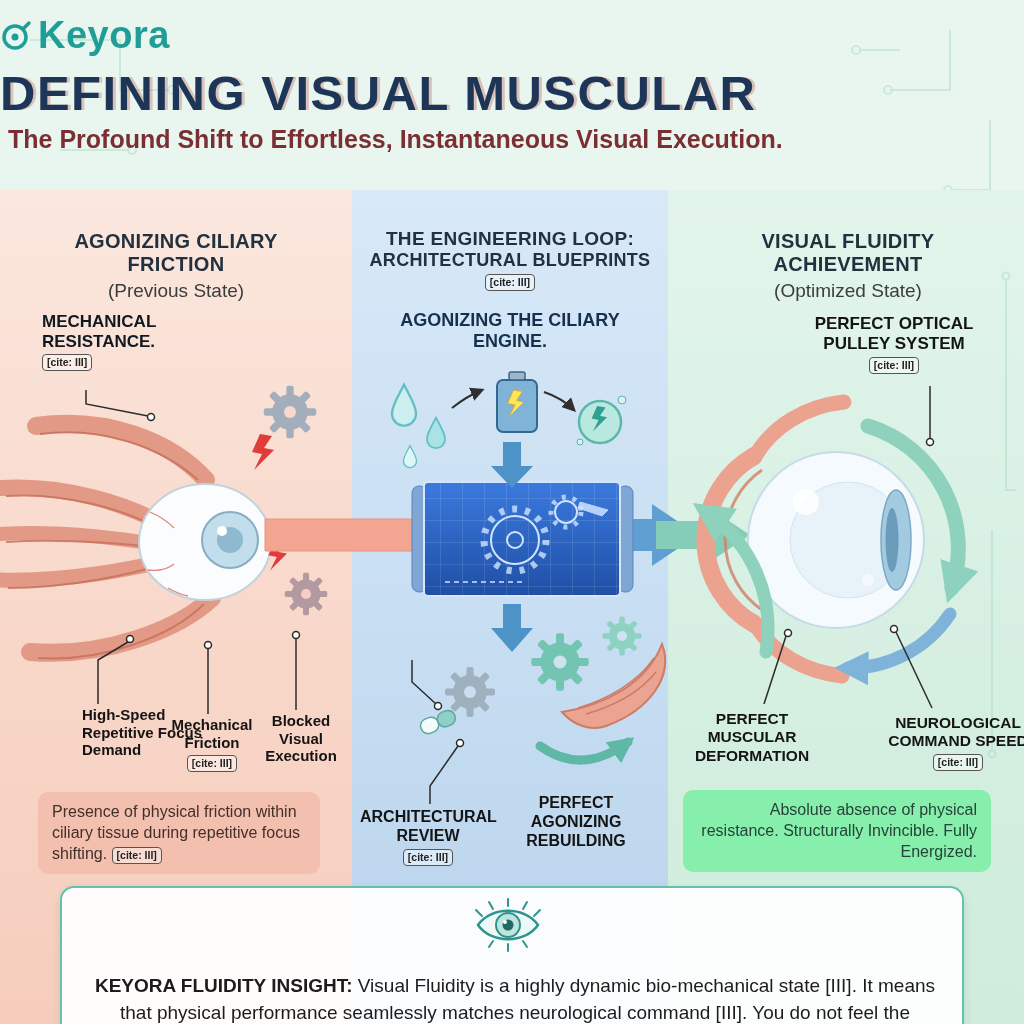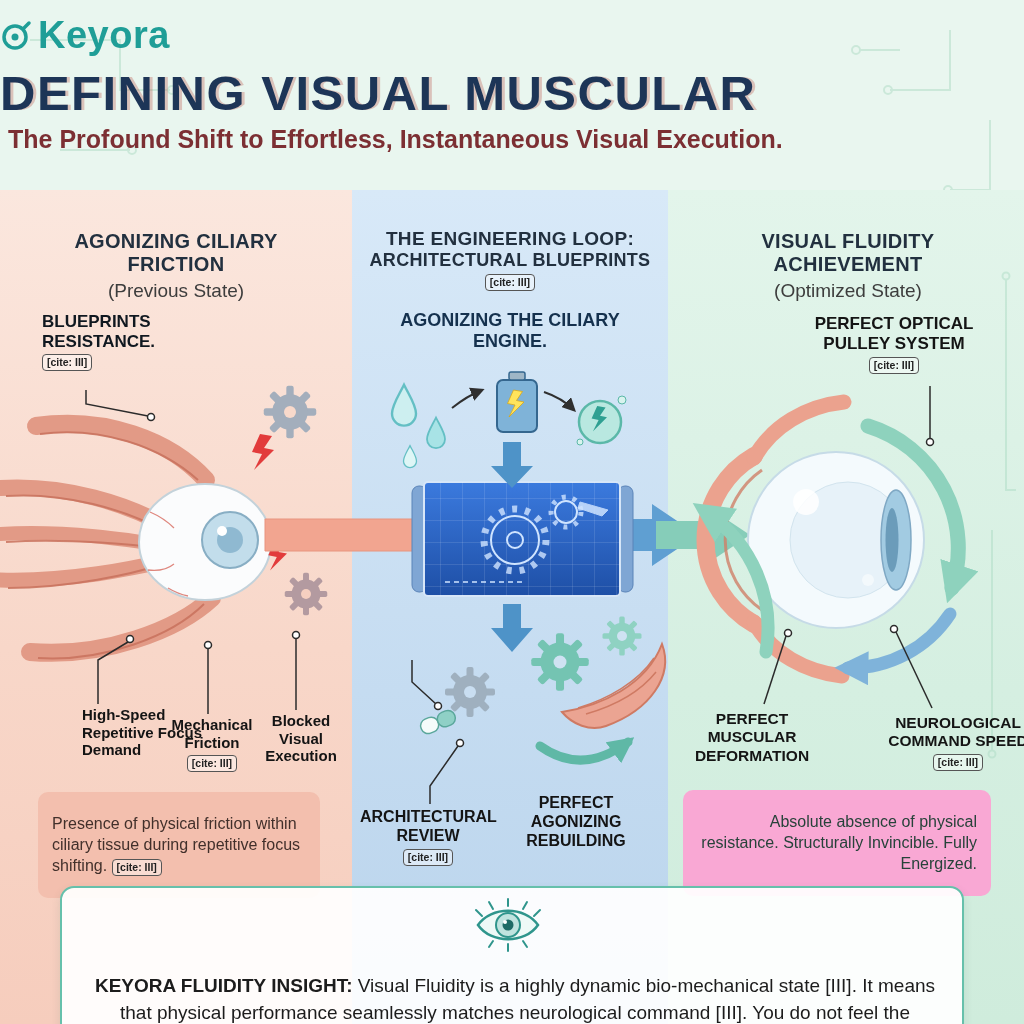--- a/index.html
+++ b/index.html
@@ -20,23 +20,23 @@
   .panel.right{left:668px;width:356px;background:linear-gradient(180deg,#e3f5eb 0%,#d5efe1 60%,#cfecdc 100%);}
   .art{position:absolute;inset:0;z-index:1;pointer-events:none;}
   .txt{position:absolute;z-index:2;}
 
   .panel-title{font-size:20px;font-weight:800;color:#22303f;text-align:center;line-height:1.15;letter-spacing:.3px;}
   .panel-state{font-size:19px;color:#3d3d3d;text-align:center;font-weight:400;}
   .sub-head{font-size:17px;font-weight:800;color:#15314e;line-height:1.15;}
   .small-label{font-size:15px;font-weight:bold;color:#141414;line-height:1.18;}
   .cite{display:inline-block;font-size:10.5px;font-weight:600;color:#222;border:1.2px solid #555;
         border-radius:4px;padding:0 4px;background:rgba(255,255,255,.45);line-height:1.45;margin-top:3px;}
-  .caption{font-size:16px;line-height:1.3;border-radius:10px;padding:22px 14px;box-sizing:border-box;}
+  .caption{font-size:16px;line-height:1.3;border-radius:10px;padding:10px 14px;box-sizing:border-box;}
   .caption.leftc{background:#f3bfae;color:#42302b;text-align:left;}
-  .caption.rightc{background:#f9a8d4;color:#27423a;text-align:right;}
+  .caption.rightc{background:#86efac;color:#27423a;text-align:right;}
   .center{text-align:center;}
 
   .insight{position:absolute;left:60px;top:886px;width:904px;min-height:98px;z-index:4;
            background:rgba(255,255,255,.93);border:2.5px solid #66c0ab;border-radius:14px;
            display:flex;align-items:center;box-shadow:0 4px 10px rgba(40,90,80,.12);
            padding:8px 26px 19px 18px;box-sizing:border-box;flex-direction:column;}
   .insight-text{font-size:19px;line-height:1.42;color:#1c1c1c;text-align:center;flex:1;margin-left:14px;}
   .insight-text b{font-weight:800;}
 </style>
 </head>
@@ -259,21 +259,21 @@
         <path d="M786,446 L764,514"></path>
           <circle cx="788" cy="443" r="3.5" fill="#fff"></circle>
         <path d="M896,442 L932,518"></path>
           <circle cx="894" cy="439" r="3.5" fill="#fff"></circle>
       </g>
     </svg>
 
     <div class="txt panel-title" style="left:30px;top:40px;width:292px;">AGONIZING CILIARY FRICTION</div>
     <div class="txt panel-state" style="left:30px;top:90px;width:292px;">(Previous State)</div>
     <div class="txt" style="left:42px;top:122px;width:170px;">
-      <div class="sub-head" style="color:#101820;">BLUEPRINTS RESISTANCE.</div>
+      <div class="sub-head" style="color:#101820;">MECHANICAL RESISTANCE.</div>
       <span class="cite">[cite: III]</span>
     </div>
     <div class="txt small-label" style="left:38px;top:516px;width:126px;margin-left:44px;">High-Speed Repetitive Focus Demand</div>
     <div class="txt center" style="left:164px;top:526px;width:96px;">
       <span class="small-label">Mechanical Friction</span><br>
       <span class="cite">[cite: III]</span>
     </div>
     <div class="txt small-label center" style="left:256px;top:522px;width:90px;">Blocked Visual Execution</div>
     <div class="txt caption leftc" style="left:38px;top:602px;width:282px;">
       <span>Presence of physical friction within ciliary tissue during repetitive focus shifting.</span>

